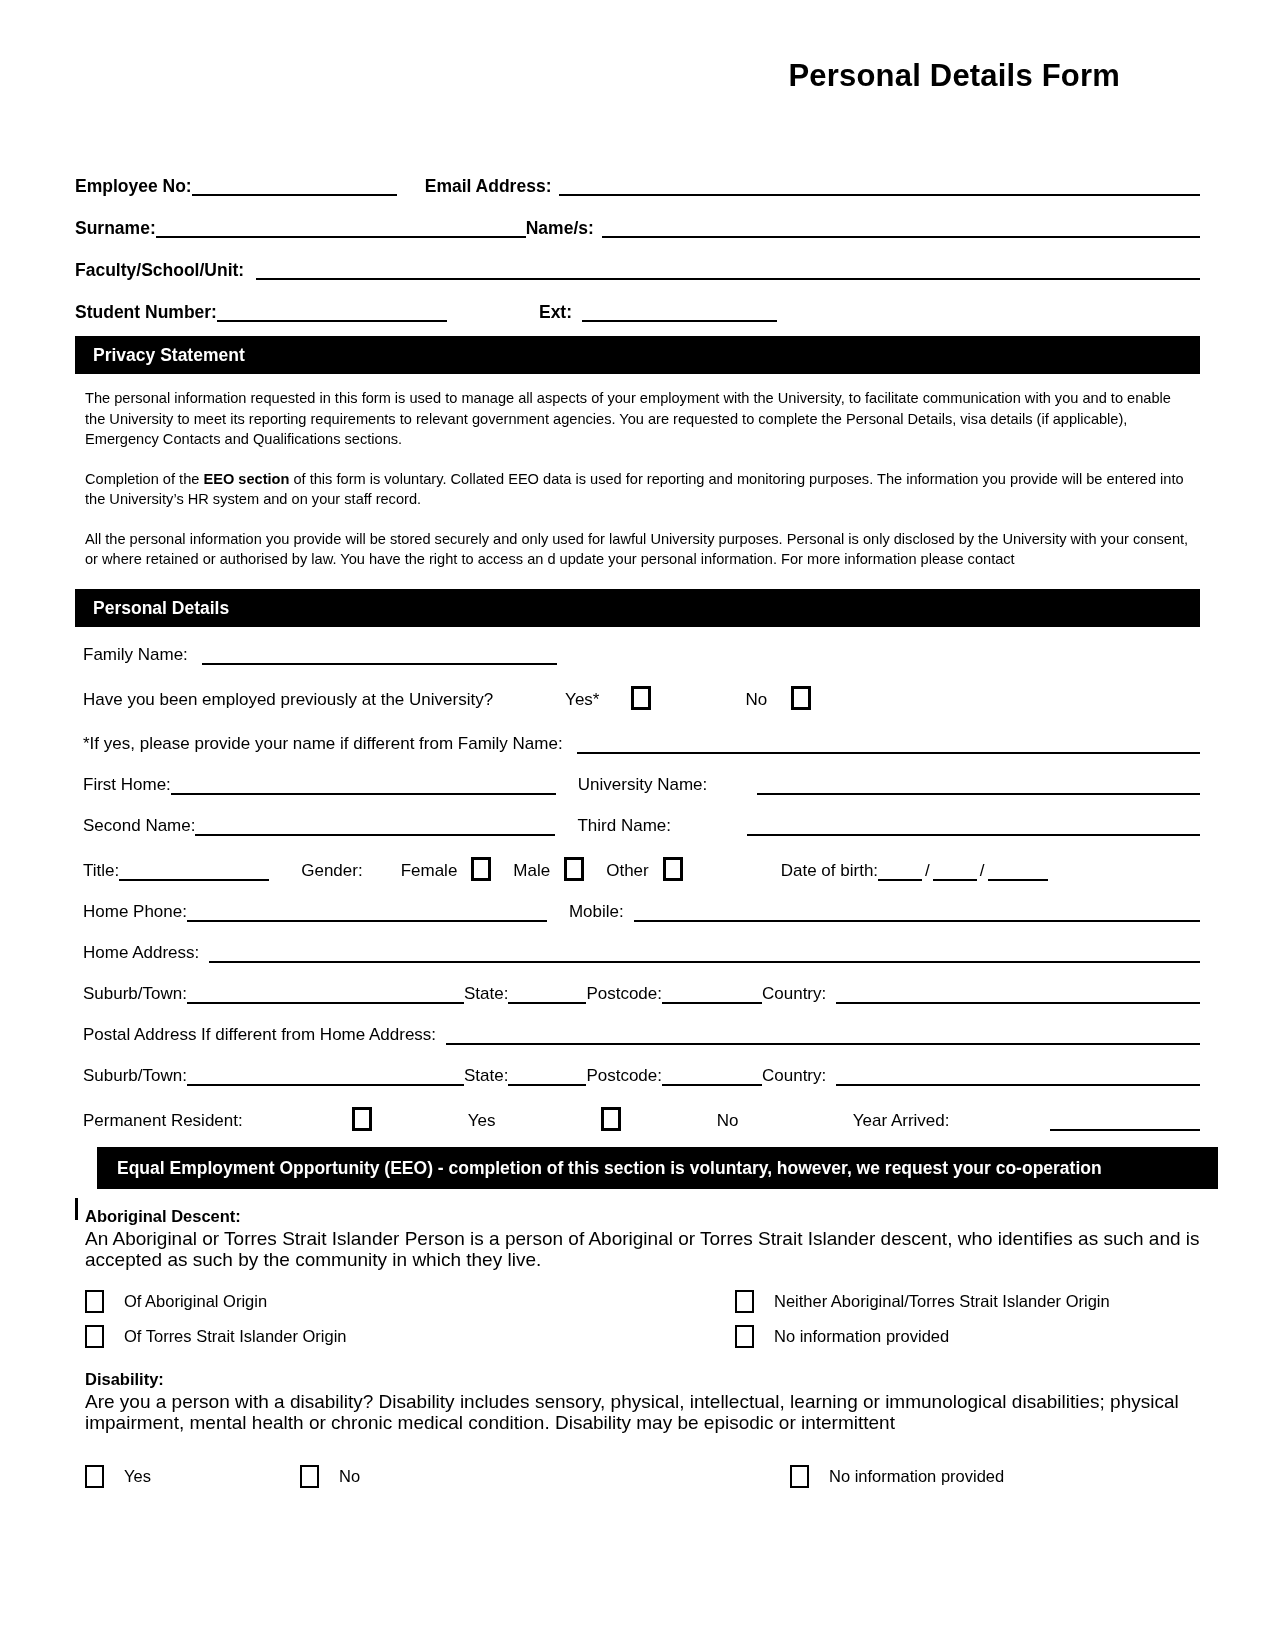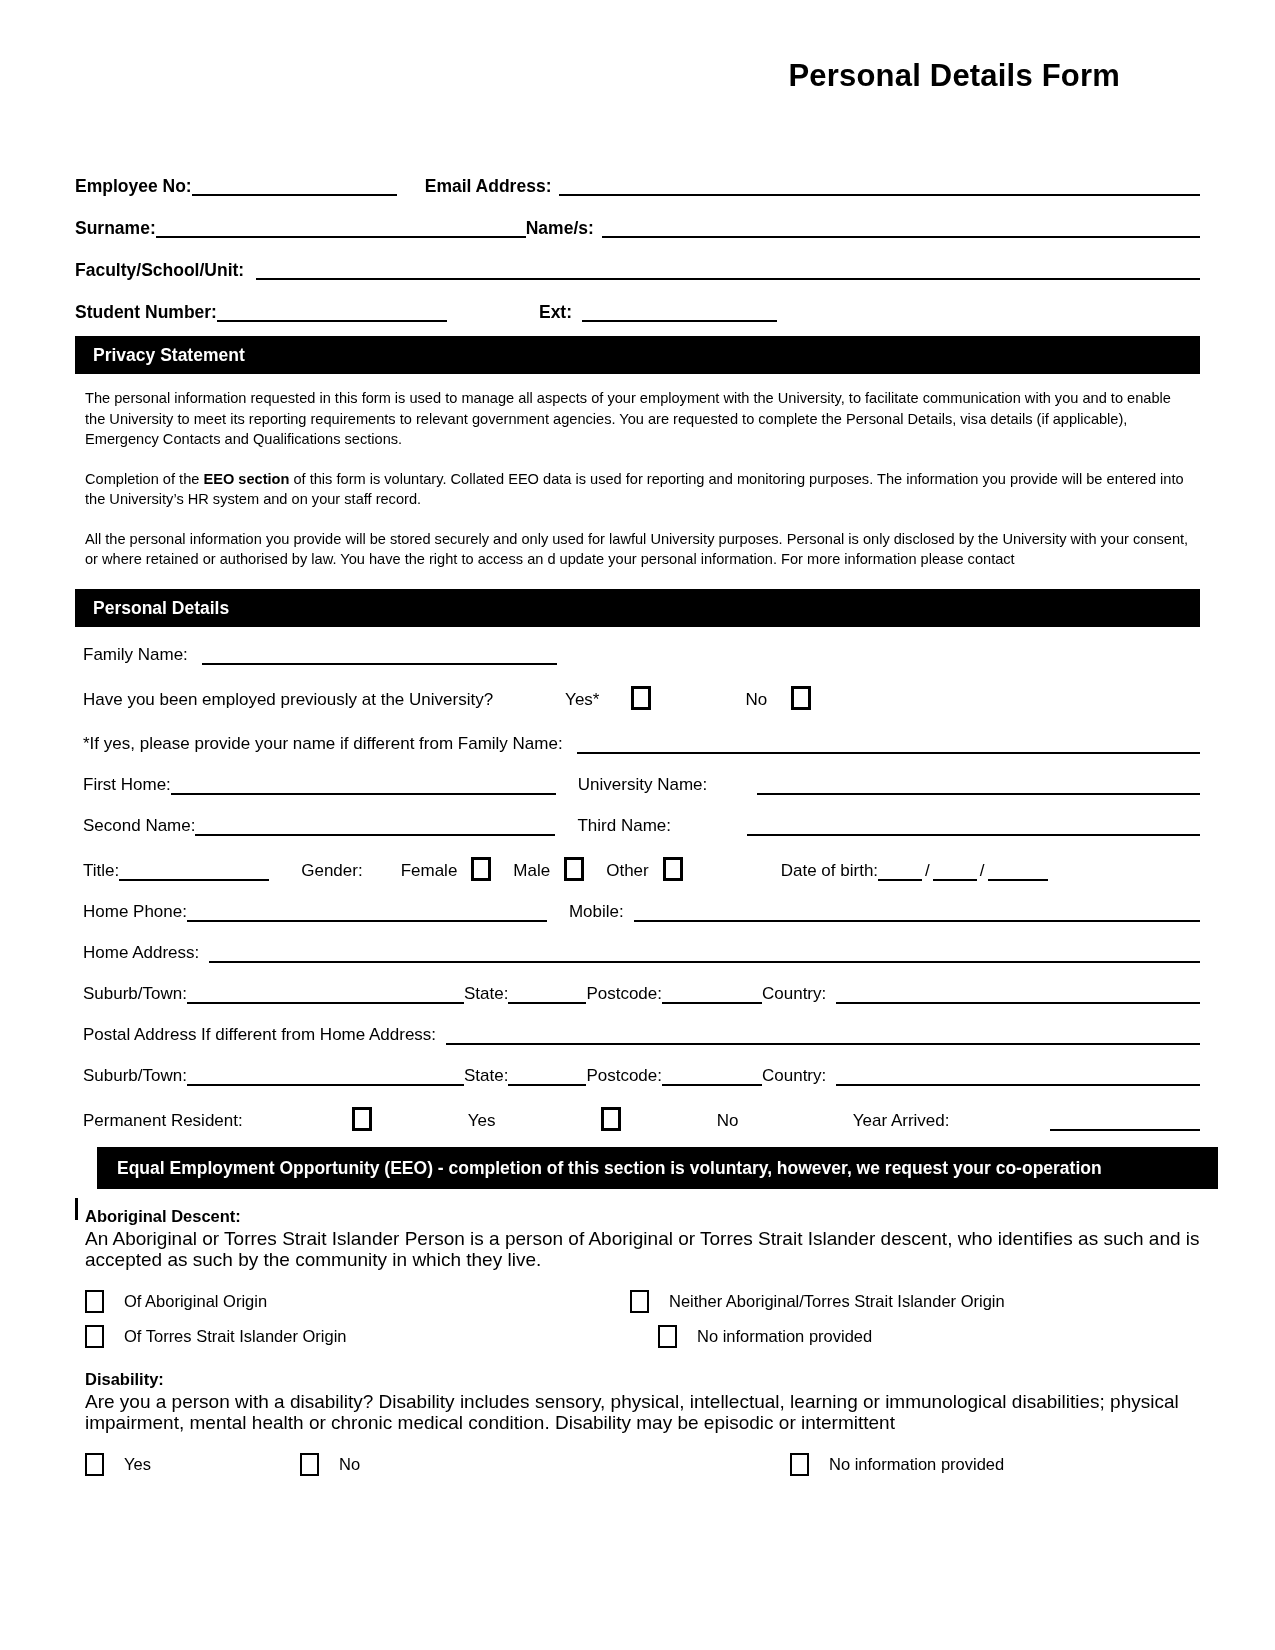--- a/index.html
+++ b/index.html
@@ -144,21 +144,21 @@
     margin-bottom: 12px;
   }
   .cb-item {
     display: flex;
     align-items: center;
   }
   .cb-item .cb-label {
     margin-left: 20px;
     font-size: 16.5px;
   }
-  .col-a { width: 545px; flex: 0 0 auto; }
+  .col-a { width: 650px; flex: 0 0 auto; }
   .col-b { flex: 1 1 auto; }
 
   .dob-seg {
     display: inline-block;
     border-bottom: 2.6px solid #000;
     height: 17px;
   }
   .slash { padding: 0 3px; font-size: 17px; }
 </style>
 </head>
@@ -360,35 +360,35 @@
         <div class="cb-item col-a">
           <span class="cbox sm"></span>
           <span class="cb-label">Of Aboriginal Origin</span>
         </div>
         <div class="cb-item col-b">
           <span class="cbox sm"></span>
           <span class="cb-label">Neither Aboriginal/Torres Strait Islander Origin</span>
         </div>
       </div>
 
-      <div class="cb-grid" style="margin-bottom:22px;gap:28px;">
+      <div class="cb-grid" style="margin-bottom:22px;">
         <div class="cb-item col-a">
           <span class="cbox sm"></span>
           <span class="cb-label">Of Torres Strait Islander Origin</span>
         </div>
         <div class="cb-item col-b">
           <span class="cbox sm"></span>
           <span class="cb-label">No information provided</span>
         </div>
       </div>
     </div>
 
     <div>
       <div class="eeo-head">Disability:</div>
-      <div class="eeo-desc" style="margin-bottom:20px;">Are you a person with a disability? Disability includes sensory, physical, intellectual, learning or immunological disabilities; physical impairment, mental health or chronic medical condition. Disability may be episodic or intermittent</div>
+      <div class="eeo-desc" style="margin-bottom:32px;">Are you a person with a disability? Disability includes sensory, physical, intellectual, learning or immunological disabilities; physical impairment, mental health or chronic medical condition. Disability may be episodic or intermittent</div>
 
       <div class="cb-grid">
         <div class="cb-item" style="width:215px;flex:0 0 auto;">
           <span class="cbox sm"></span>
           <span class="cb-label">Yes</span>
         </div>
         <div class="cb-item" style="width:490px;flex:0 0 auto;">
           <span class="cbox sm"></span>
           <span class="cb-label">No</span>
         </div>

